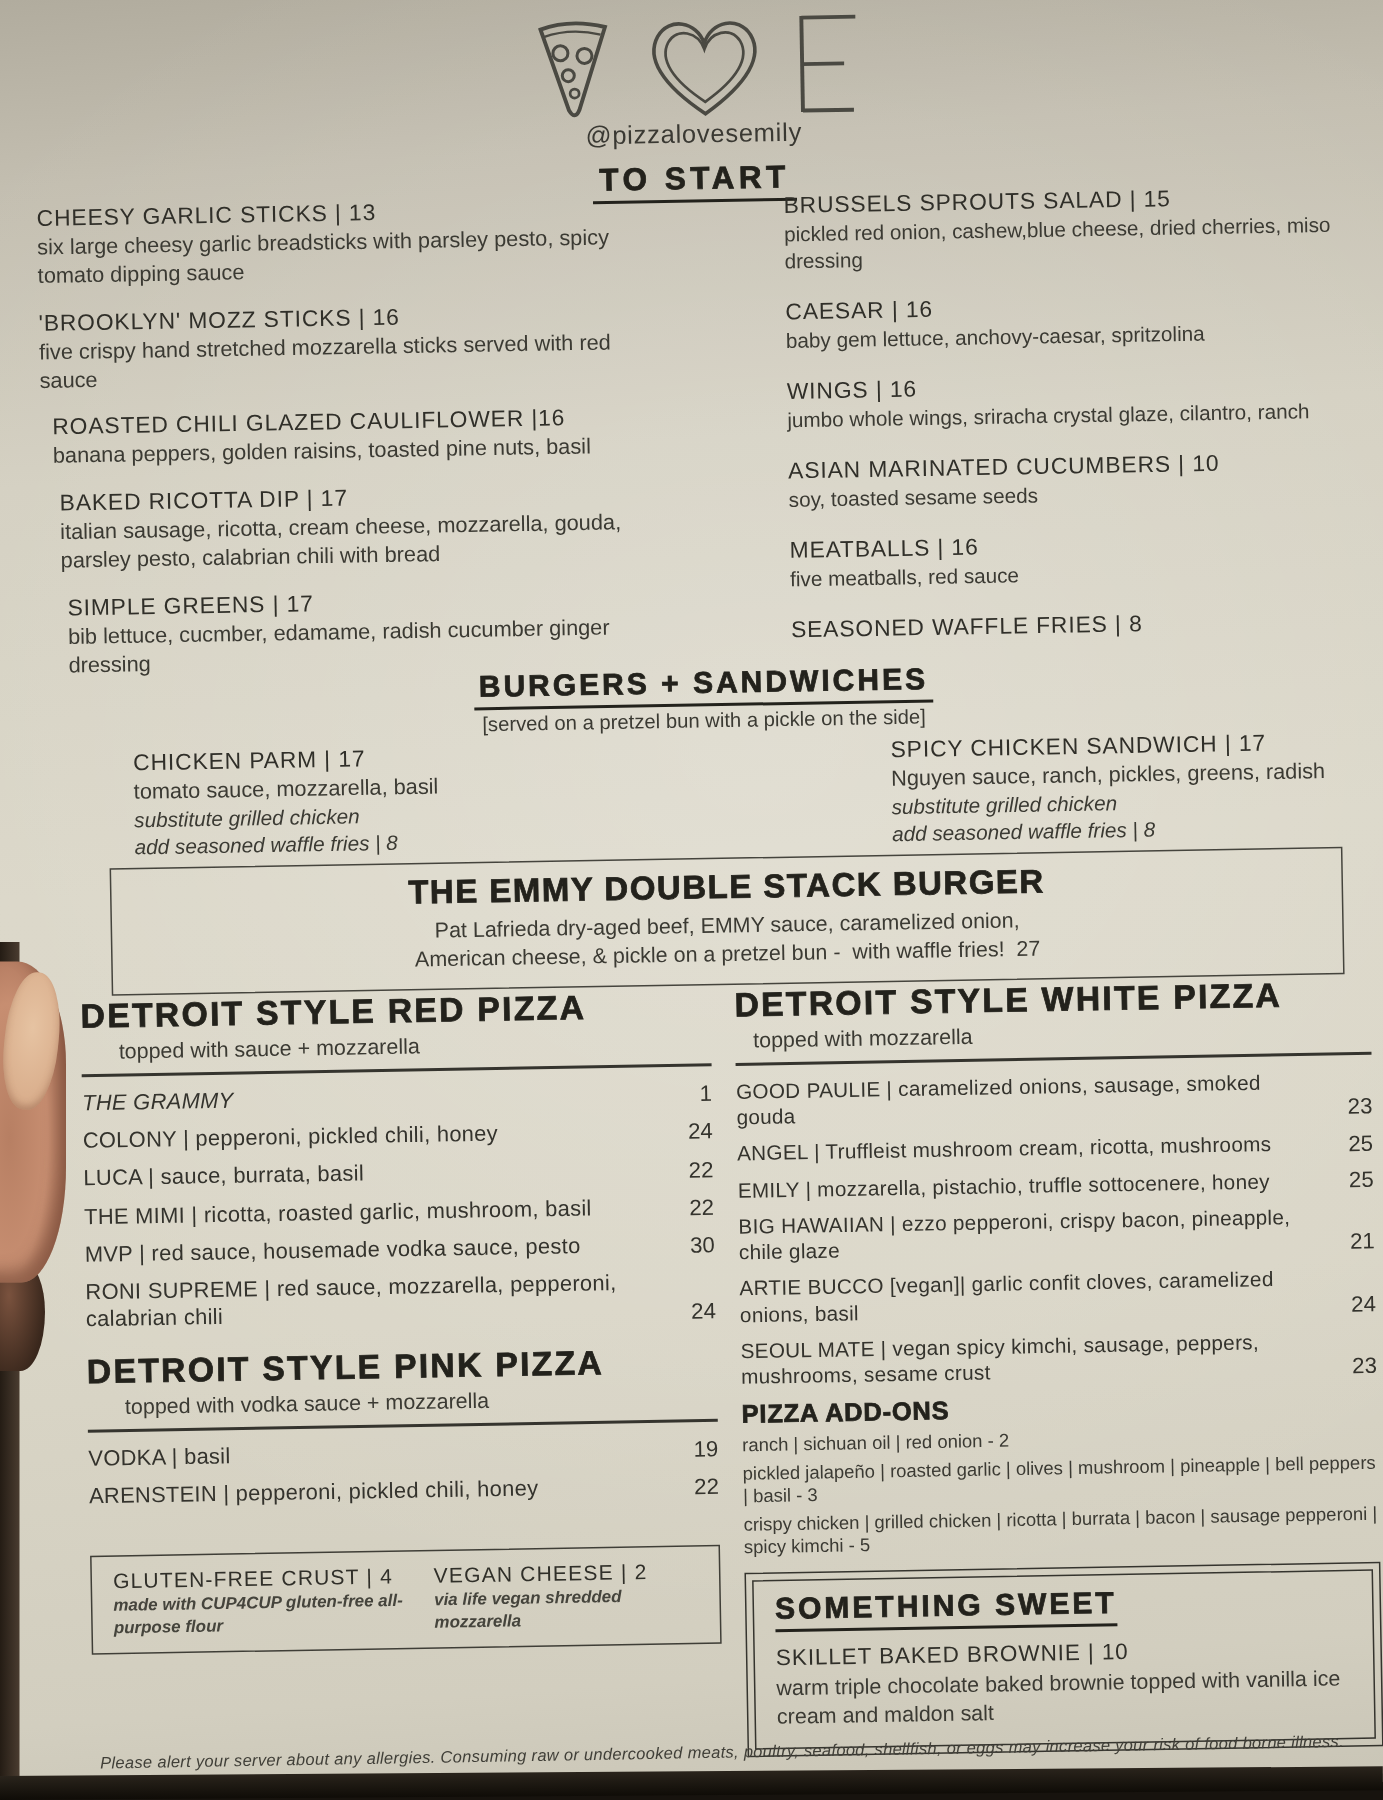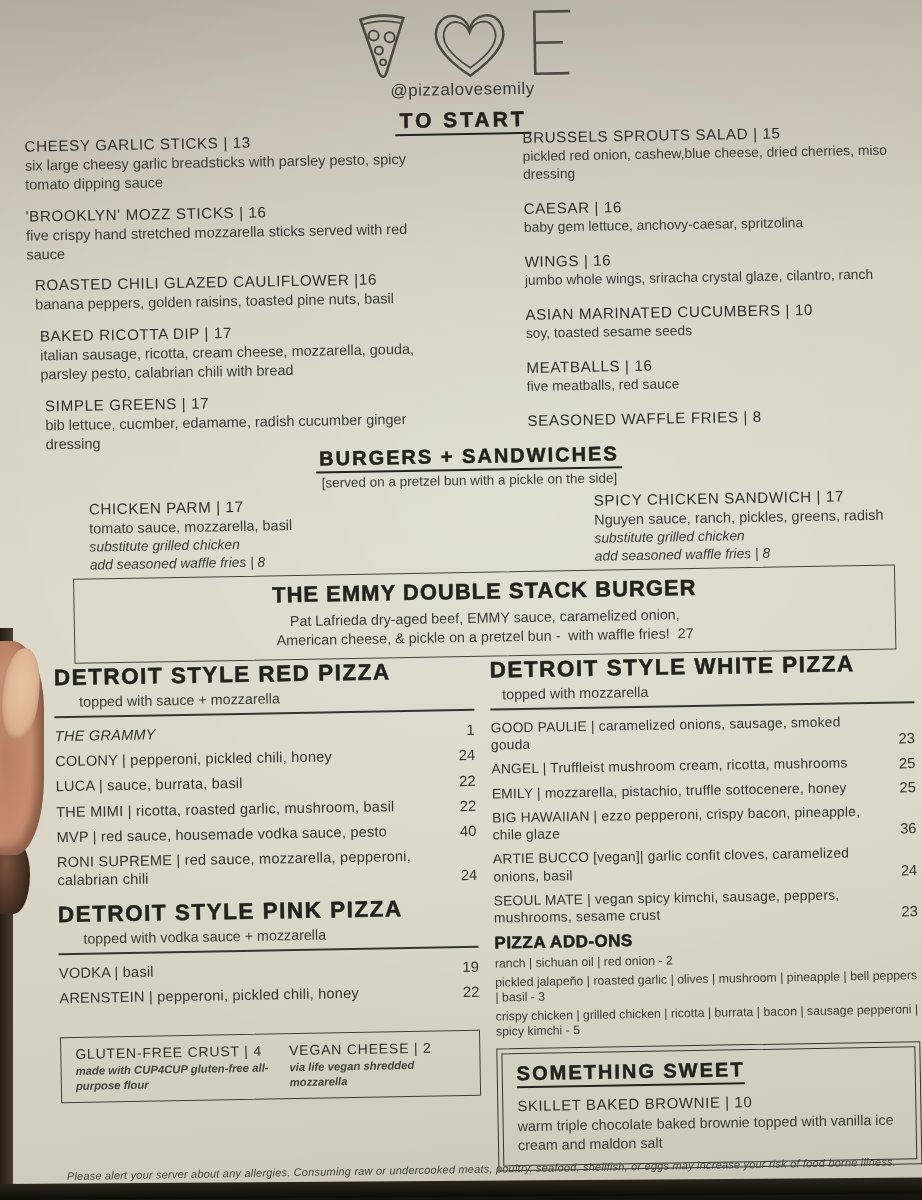--- a/index.html
+++ b/index.html
@@ -206,21 +206,21 @@
         <div class="row">
             <span class="lbl">LUCA | sauce, burrata, basil</span>
             <span class="prc">22</span>
           </div>
         <div class="row">
             <span class="lbl">THE MIMI | ricotta, roasted garlic, mushroom, basil</span>
             <span class="prc">22</span>
           </div>
         <div class="row">
             <span class="lbl">MVP | red sauce, housemade vodka sauce, pesto</span>
-            <span class="prc">40</span>
+            <span class="prc">30</span>
           </div>
         <div class="row">
             <span class="lbl">RONI SUPREME | red sauce, mozzarella, pepperoni, calabrian chili</span>
             <span class="prc">24</span>
           </div>
 
         <div class="pink-block">
           <div class="pz-h hdr">DETROIT STYLE PINK PIZZA</div>
           <div class="pz-sub">topped with vodka sauce + mozzarella</div>
           <hr class="pz-rule">
@@ -257,21 +257,21 @@
         <div class="row">
             <span class="lbl">ANGEL | Truffleist mushroom cream, ricotta, mushrooms</span>
             <span class="prc">25</span>
           </div>
         <div class="row">
             <span class="lbl">EMILY | mozzarella, pistachio, truffle sottocenere, honey</span>
             <span class="prc">25</span>
           </div>
         <div class="row">
             <span class="lbl">BIG HAWAIIAN | ezzo pepperoni, crispy bacon, pineapple, chile glaze</span>
-            <span class="prc">36</span>
+            <span class="prc">21</span>
           </div>
         <div class="row">
             <span class="lbl">ARTIE BUCCO [vegan]| garlic confit cloves, caramelized onions, basil</span>
             <span class="prc">24</span>
           </div>
         <div class="row">
             <span class="lbl">SEOUL MATE | vegan spicy kimchi, sausage, peppers, mushrooms, sesame crust</span>
             <span class="prc">23</span>
           </div>
 

